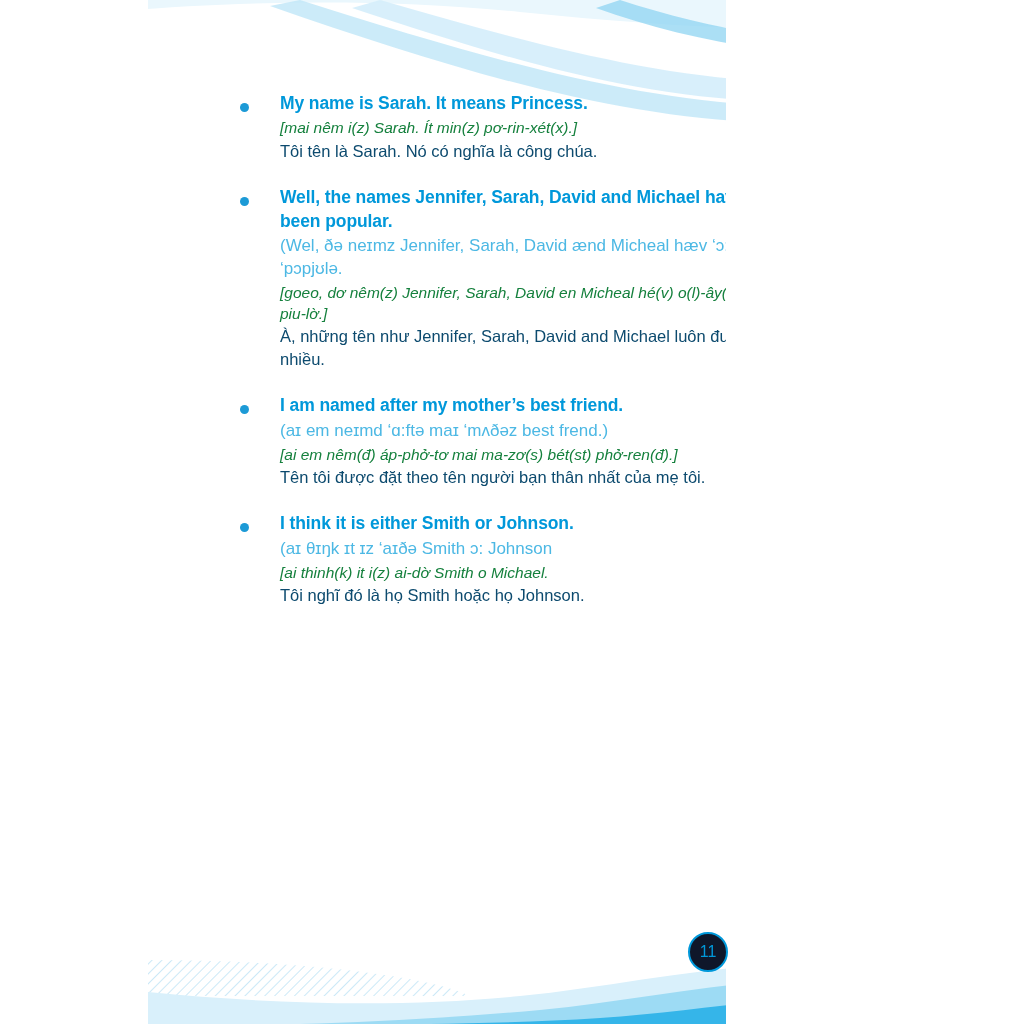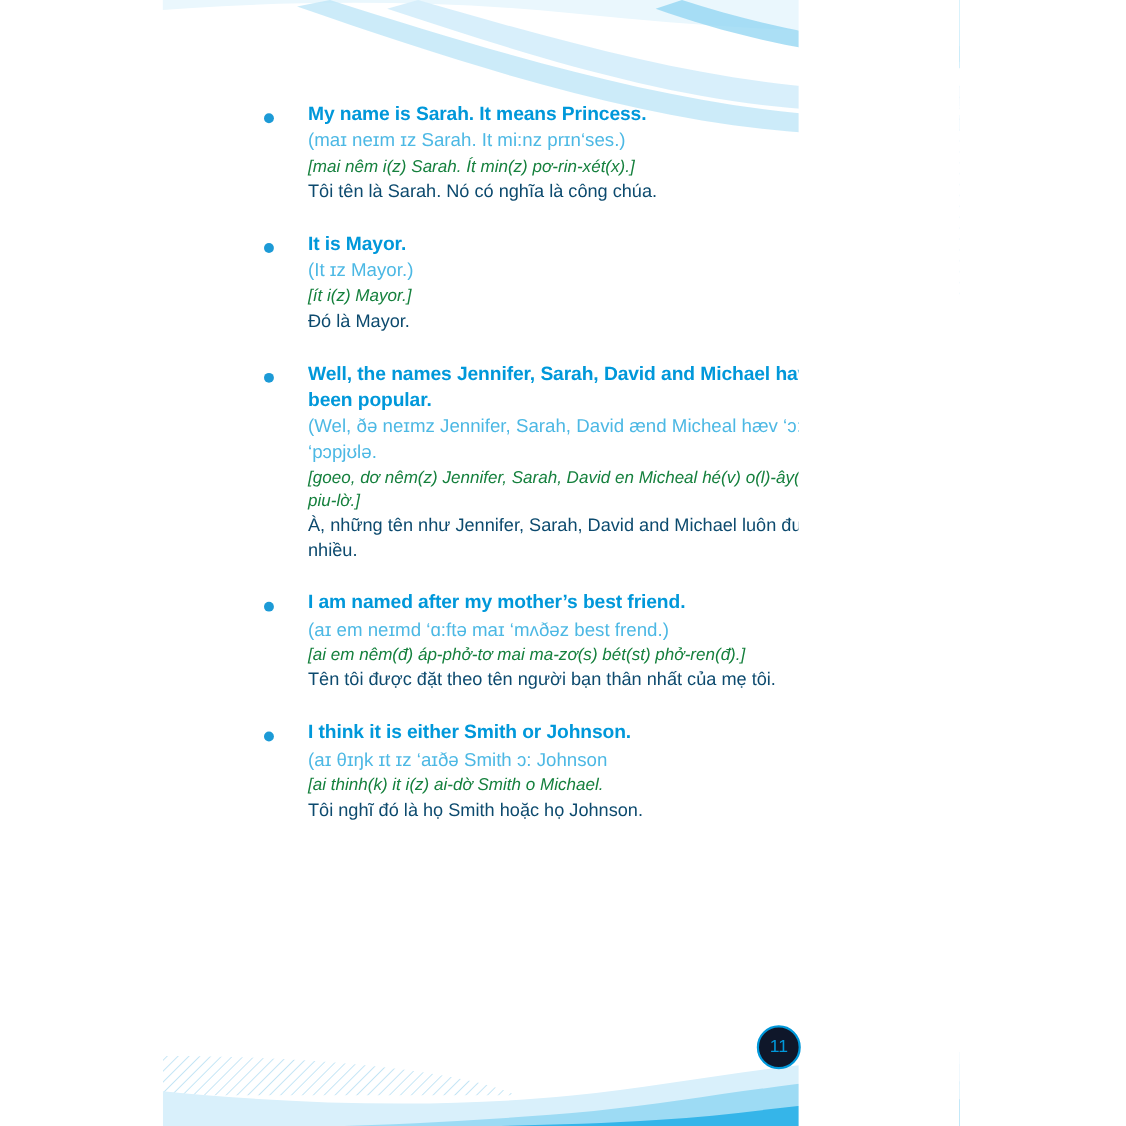--- a/index.html
+++ b/index.html
@@ -145,35 +145,25 @@
 
   <div class="page-edge-left"></div>
   <div class="page-edge-right"></div>
 
   <div class="content">
 
     <div class="entry">
       <span class="bullet"></span>
       <div class="lines">
         <p class="en">My name is Sarah. It means Princess.</p>
-        <p class="ipa">(maɪ neɪm ɪz Sarah. It mi:nz prɪn‘ses.)</p>
         <p class="viet-phon">[mai nêm i(z) Sarah. Ít min(z) pơ-rin-xét(x).]</p>
         <p class="vi">Tôi tên là Sarah. Nó có nghĩa là công chúa.</p>
       </div>
     </div>
 
-    <div class="entry">
-      <span class="bullet"></span>
-      <div class="lines">
-        <p class="en">It is Mayor.</p>
-        <p class="ipa">(It ɪz Mayor.)</p>
-        <p class="viet-phon">[ít i(z) Mayor.]</p>
-        <p class="vi">Đó là Mayor.</p>
-      </div>
-    </div>
 
     <div class="entry">
       <span class="bullet"></span>
       <div class="lines">
         <p class="en justify">Well, the names Jennifer, Sarah, David and Michael have always been popular.</p>
         <p class="ipa">(Wel, ðə neɪmz Jennifer, Sarah, David ænd Micheal hæv ‘ɔ:lweɪz bi:n ‘pɔpjʊlə.</p>
         <p class="viet-phon">[goeo, dơ nêm(z) Jennifer, Sarah, David en Micheal hé(v) o(l)-ây(s) bin po-piu-lờ.]</p>
         <p class="vi">À, những tên như Jennifer, Sarah, David and Michael luôn được dùng nhiều.</p>
       </div>
     </div>

